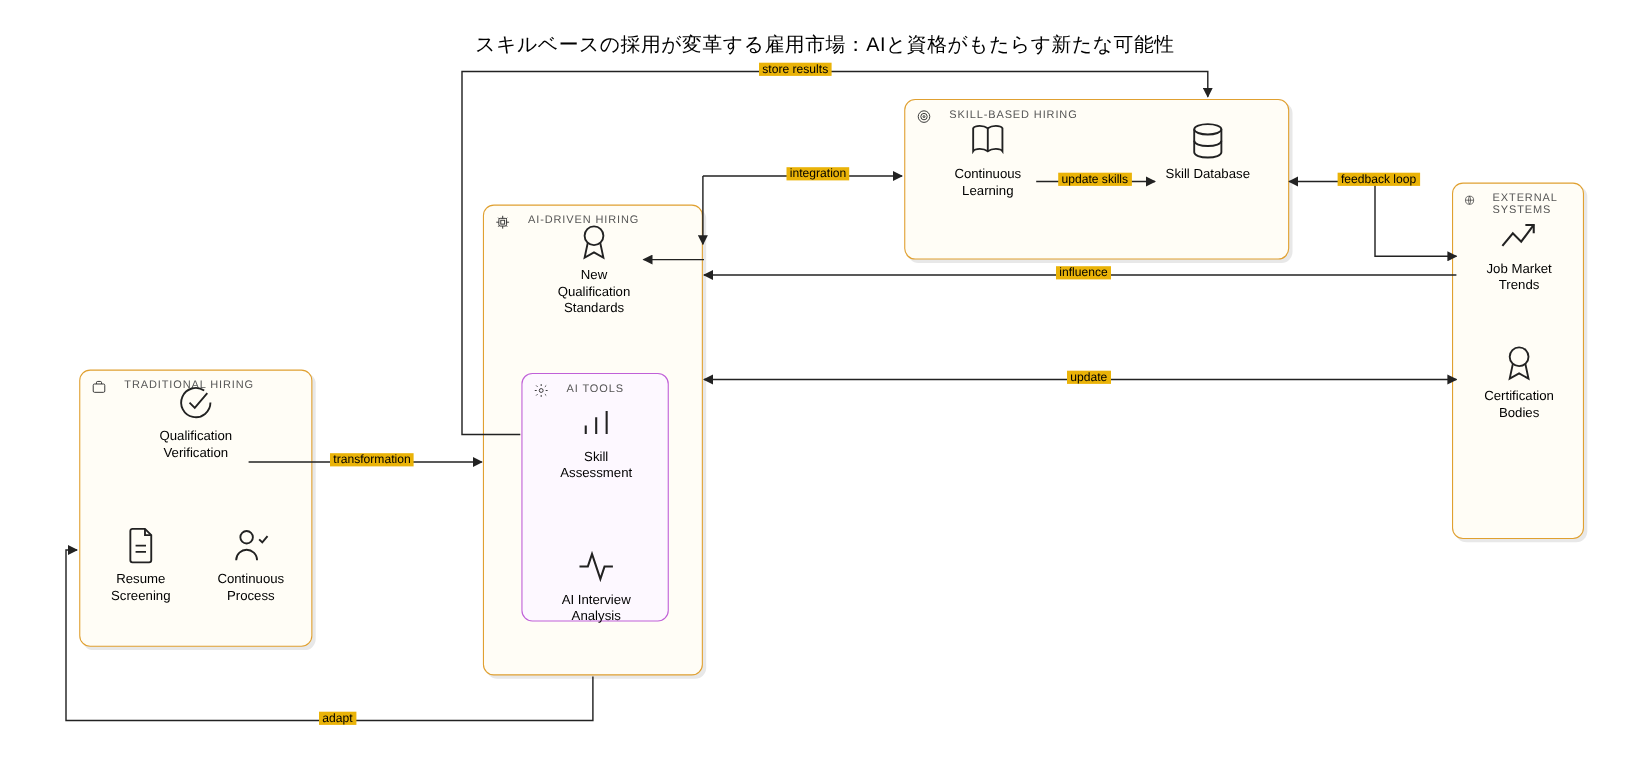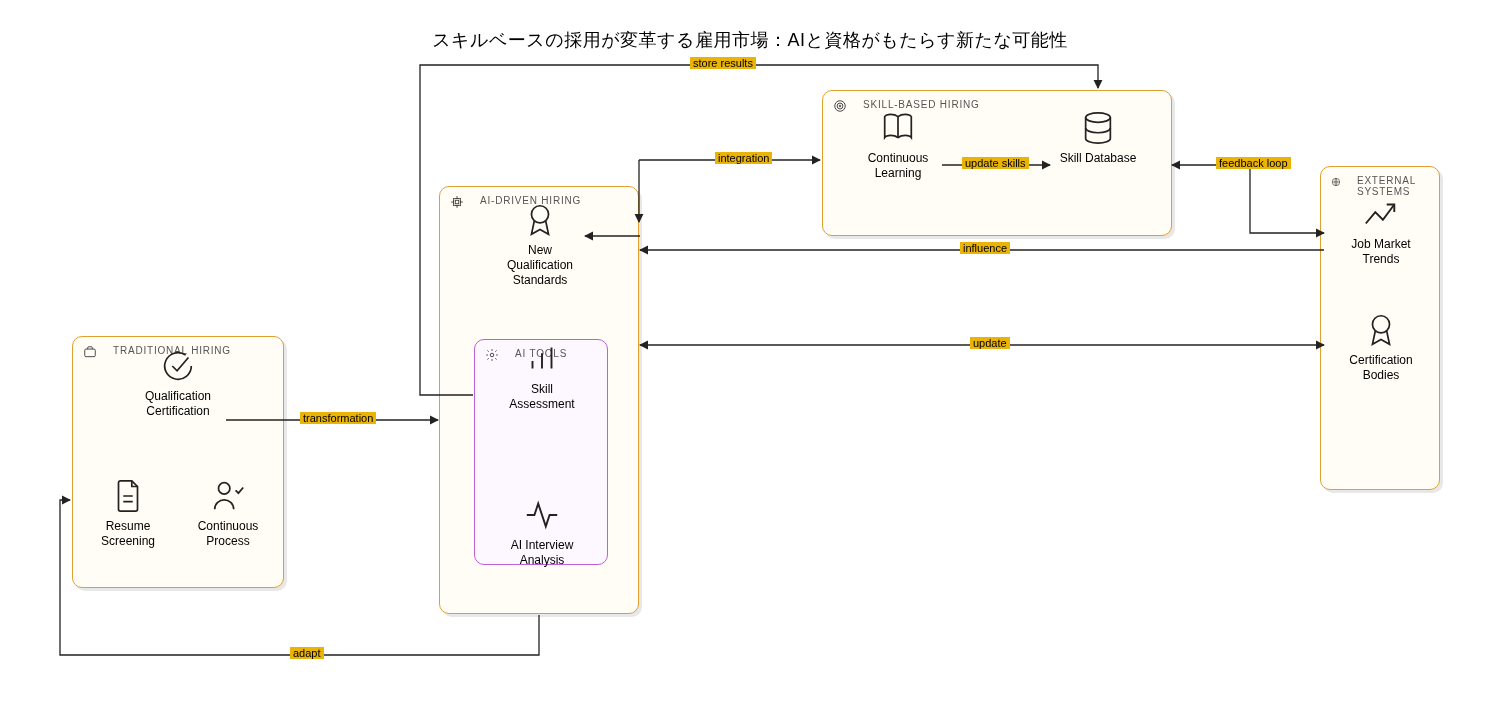--- a/index.html
+++ b/index.html
@@ -26,21 +26,21 @@
         <rect x="3" y="7" width="18" height="13" rx="2"></rect>
         <path d="M8 7V5a2 2 0 0 1 2-2h4a2 2 0 0 1 2 2v2"></path>
       </svg>
     <span>TRADITIONAL HIRING</span>
   </div>
   <div class="node" style="left:60px; top:10px;">
     <svg class="nicon" viewBox="0 0 40 40" fill="none" stroke="#222" stroke-width="1.8">
         <path d="M34 20a14 14 0 1 1-6-11.5"></path>
         <path d="M14 20l5 5 12-14"></path>
       </svg>
-    <div class="nlabel">Qualification Certification</div>
+    <div class="nlabel">Qualification Verification</div>
   </div>
   <div class="node" style="left:10px; top:140px;">
     <svg class="nicon" viewBox="0 0 40 40" fill="none" stroke="#222" stroke-width="1.8">
         <path d="M12 4h12l6 6v24a2 2 0 0 1-2 2H12a2 2 0 0 1-2-2V6a2 2 0 0 1 2-2z"></path>
         <path d="M24 4v6h6"></path>
         <path d="M15 20h10M15 26h10"></path>
       </svg>
     <div class="nlabel">Resume Screening</div>
   </div>
   <div class="node" style="left:110px; top:140px;">
@@ -71,21 +71,21 @@
   </div>
 
   <div class="subgroup" style="left:34px; top:140px; width:134px; height:226px;margin-top:12px;">
     <div class="group-label">
       <svg class="gicon" viewBox="0 0 24 24" fill="none" stroke="#333" stroke-width="1.5">
           <circle cx="12" cy="12" r="3"></circle>
           <path d="M12 2v3M12 19v3M4.2 4.2l2.1 2.1M17.7 17.7l2.1 2.1M2 12h3M19 12h3M4.2 19.8l2.1-2.1M17.7 6.3l2.1-2.1"></path>
         </svg>
       <span>AI TOOLS</span>
     </div>
-    <div class="node" style="left:22px; top:0;">
+    <div class="node" style="left:22px; top:26px;">
       <svg class="nicon" viewBox="0 0 40 40" fill="none" stroke="#222" stroke-width="2">
           <path d="M10 30V22M20 30V14M30 30V8"></path>
         </svg>
       <div class="nlabel">Skill Assessment</div>
     </div>
     <div class="node" style="left:22px; top:156px;">
       <svg class="nicon" viewBox="0 0 40 40" fill="none" stroke="#222" stroke-width="2">
           <path d="M4 20h8l4-12 8 24 4-12h8"></path>
         </svg>
       <div class="nlabel">AI Interview Analysis</div>

